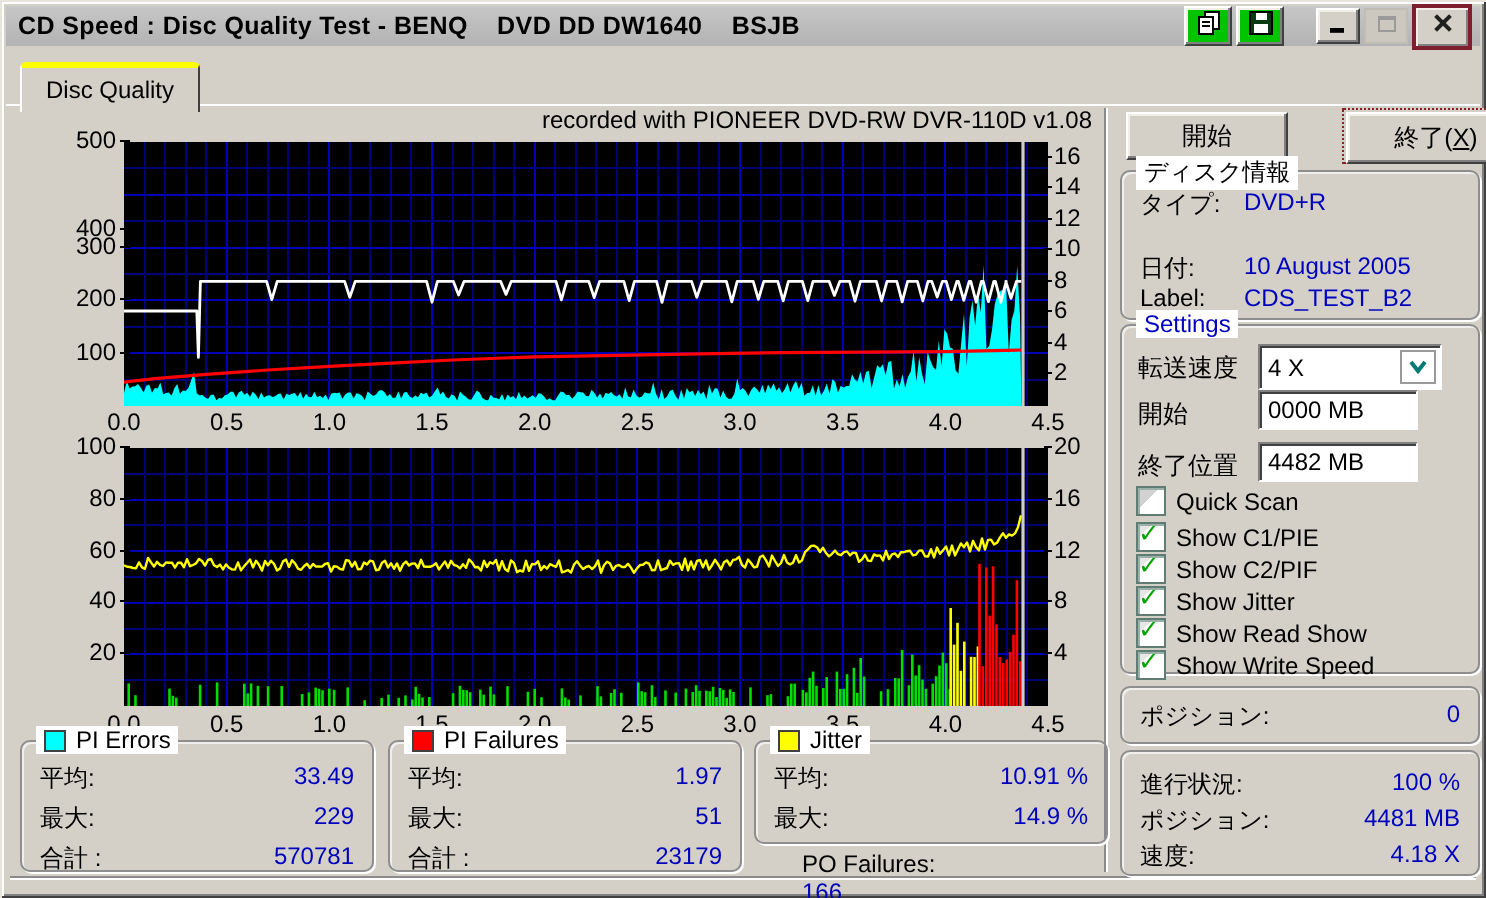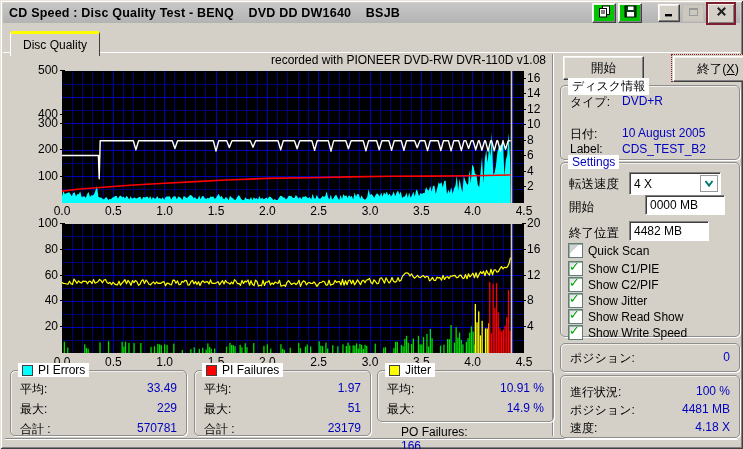--- a/index.html
+++ b/index.html
@@ -526,21 +526,21 @@
   <div class="panel-label" style="left:569px;top:176px;">転送速度</div>
   <div class="field" style="left:629px;top:172px;width:86px;height:21px;">
     <span>4 X</span>
     <span class="combo-arrow">
       <svg width="12" height="9" viewBox="0 0 12 9">
           <path d="M2.5 2 L6 6.5 L9.5 2" fill="none" stroke="#007a72" stroke-width="2"></path>
         </svg>
     </span>
   </div>
   <div class="panel-label" style="left:569px;top:199px;">開始</div>
-  <div class="field" style="left:645px;top:195px;width:74px;height:18px;">
+  <div class="field" style="left:629px;top:195px;width:74px;height:18px;">
     <span>0000 MB</span>
   </div>
   <div class="panel-label" style="left:569px;top:225px;">終了位置</div>
   <div class="field" style="left:629px;top:221px;width:74px;height:18px;">
     <span>4482 MB</span>
   </div>
 
   <div class="cb-row" style="left:568px;top:243px;">
     <span class="cb unchecked"></span>
     <span>Quick Scan</span>

